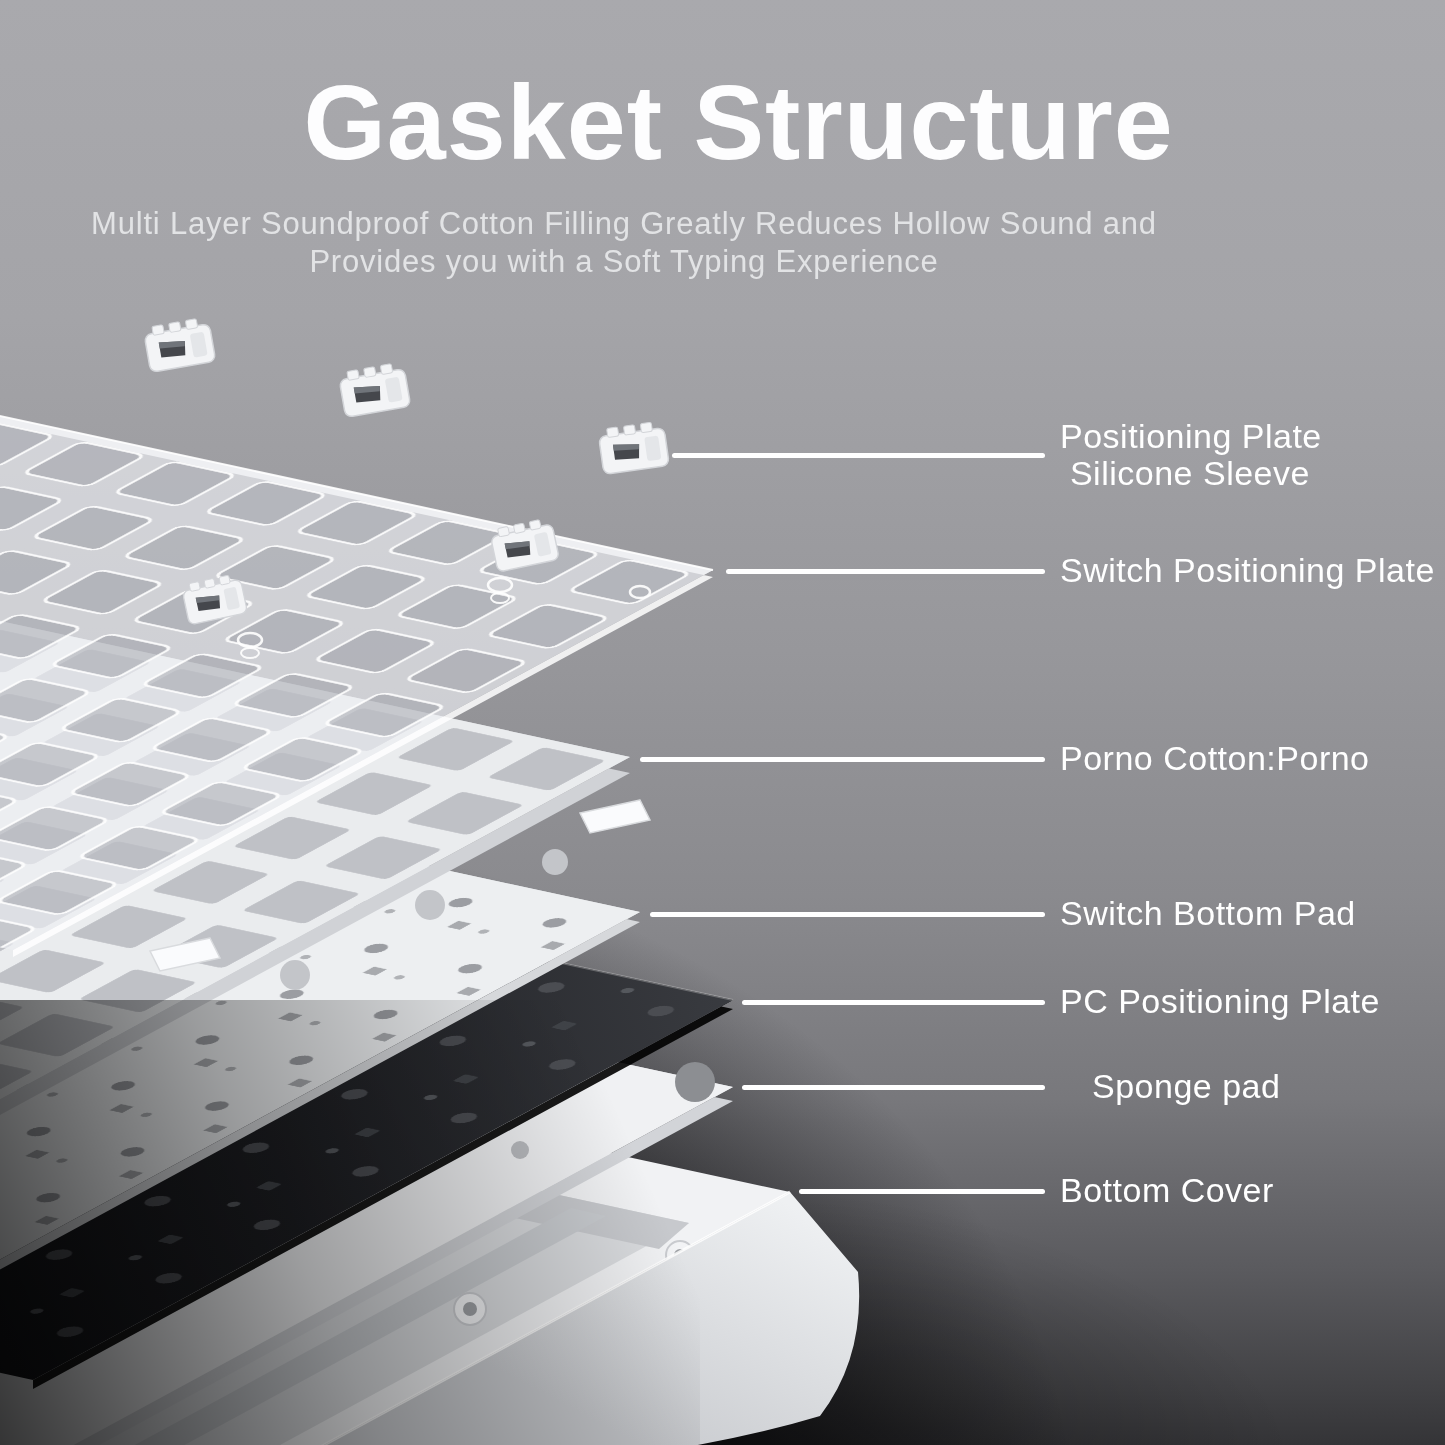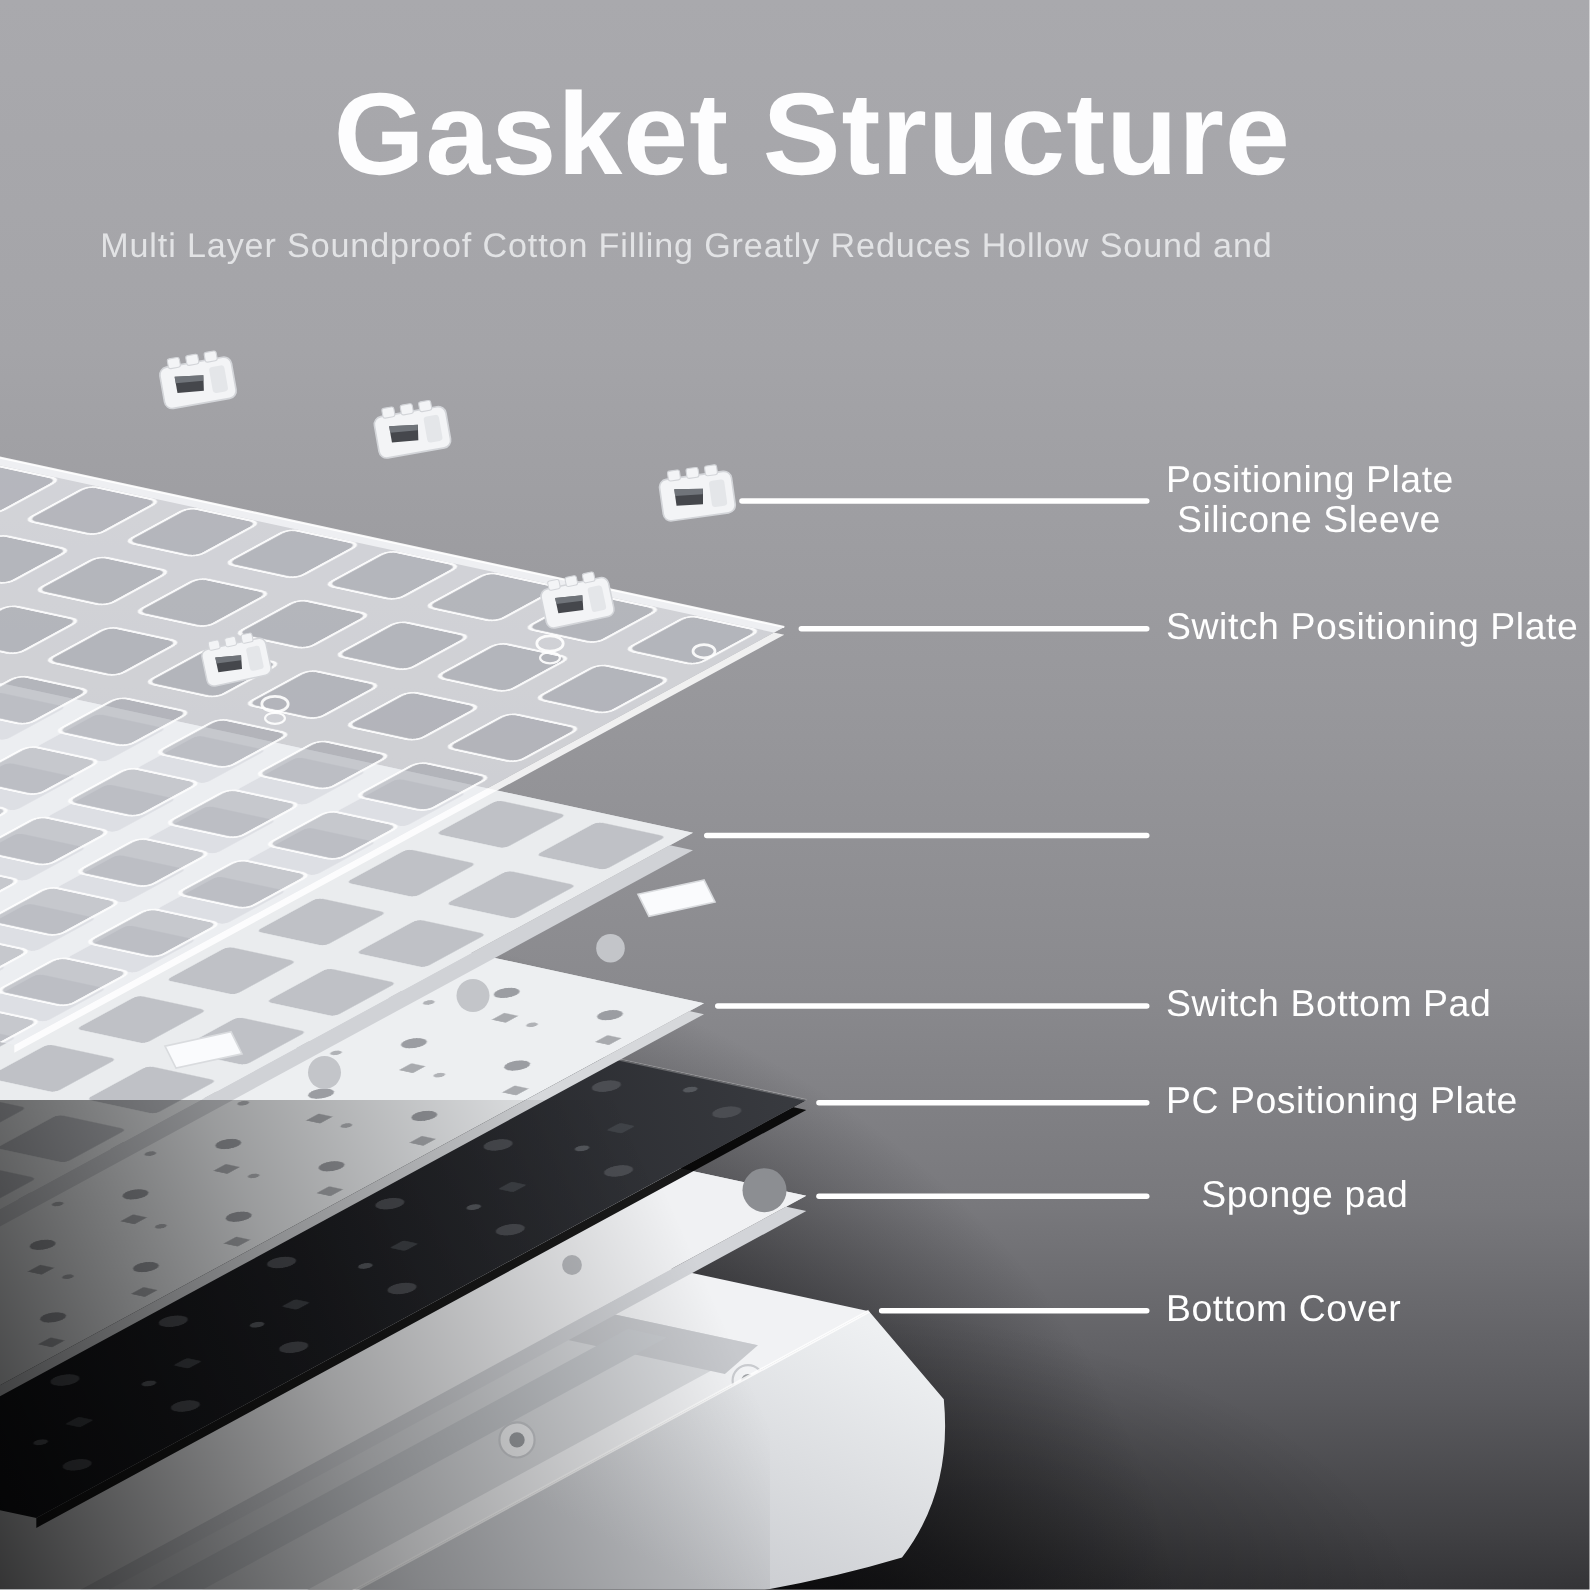--- a/index.html
+++ b/index.html
@@ -163,30 +163,32 @@
 
     <g>
       <use href="#clip" transform="translate(180 348) rotate(-10)"></use>
       <use href="#clip" transform="translate(375 393) rotate(-10)"></use>
       <use href="#clip" transform="translate(634 451) rotate(-8)"></use>
     </g>
   </svg>
 
   <h1 class="page-title">Gasket Structure</h1>
   <p class="subtitle s1">Multi Layer Soundproof Cotton Filling Greatly Reduces Hollow Sound and</p>
+  <p class="subtitle s2">Provides you with a Soft Typing Experience</p>
 
   <div class="leader ln1"></div>
   <div class="leader ln2"></div>
   <div class="leader ln3"></div>
   <div class="leader ln4"></div>
   <div class="leader ln5"></div>
   <div class="leader ln6"></div>
   <div class="leader ln7"></div>
 
   <div class="callout c1">Positioning Plate
 &nbsp;Silicone Sleeve</div>
   <div class="callout c2">Switch Positioning Plate</div>
+  <div class="callout c3">Porno Cotton:Porno</div>
   <div class="callout c4">Switch Bottom Pad</div>
   <div class="callout c5">PC Positioning Plate</div>
   <div class="callout c6">Sponge pad</div>
   <div class="callout c7">Bottom Cover</div>
 
 </div>
 
 </body></html>

